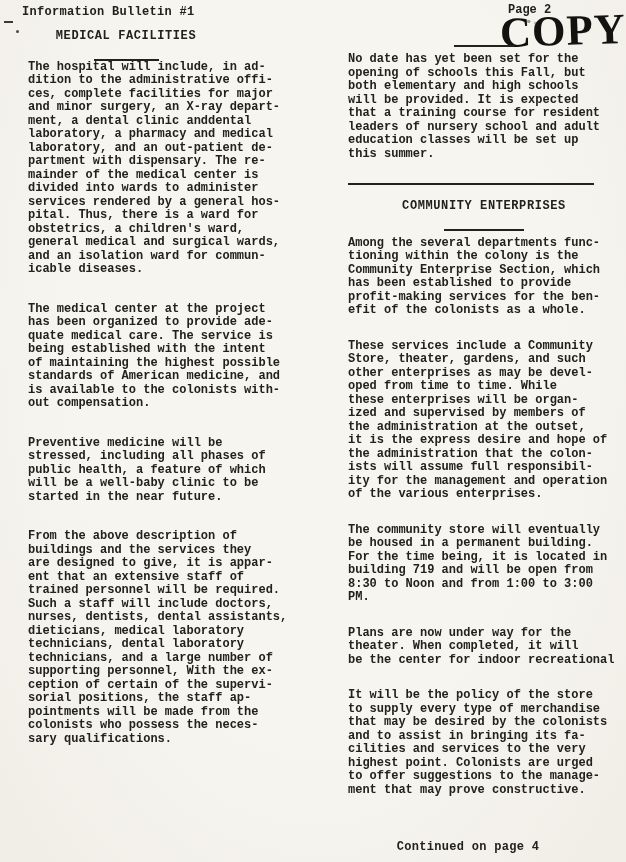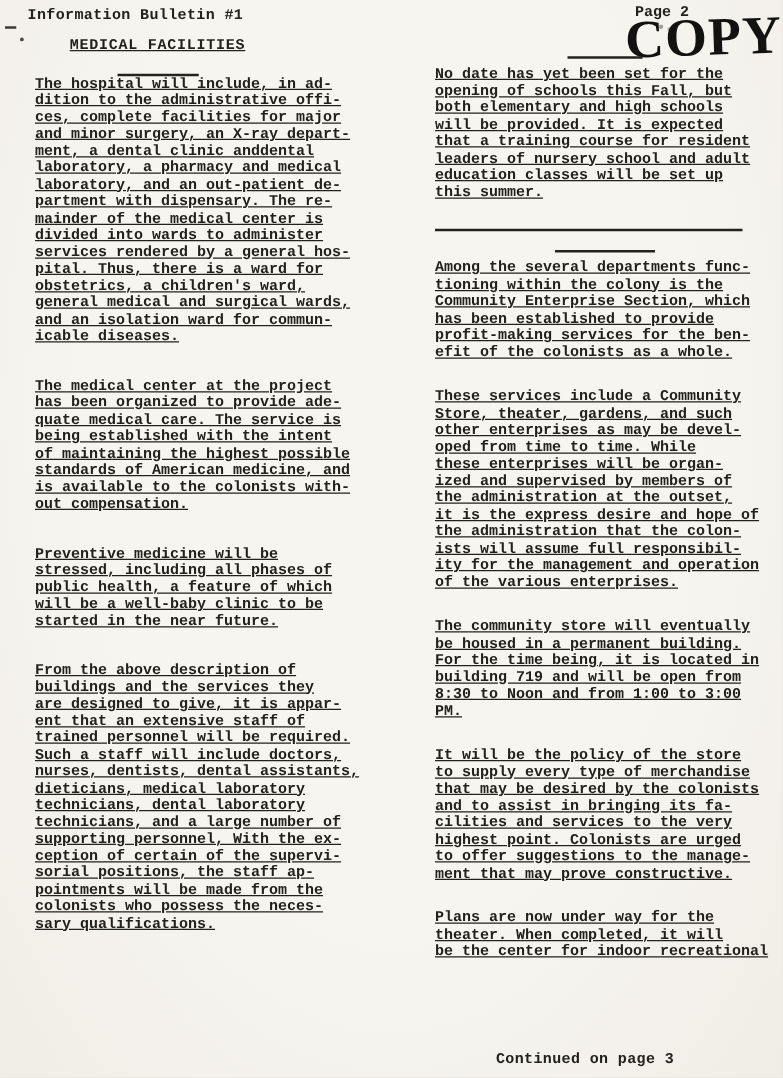--- a/index.html
+++ b/index.html
@@ -27,21 +27,21 @@
   .stamp-smudge{
     position:absolute;left:521px;top:16px;width:26px;height:18px;
     background:
       radial-gradient(circle at 30% 30%, rgba(60,58,52,.45) 0 1.5px, transparent 2px),
       radial-gradient(circle at 70% 70%, rgba(60,58,52,.4) 0 1.5px, transparent 2px),
       radial-gradient(circle at 55% 40%, rgba(60,58,52,.3) 0 1px, transparent 2px);
   }
   .edge-mark{position:absolute;left:4px;top:21px;width:9px;height:2px;background:#3a3936;}
   .edge-dot{position:absolute;left:16px;top:30px;width:3px;height:3px;border-radius:50%;background:#4a4843;}
 
-  .col{position:absolute;top:30px;text-decoration:underline;}
+  .col{position:absolute;top:30px;}
   .col-left{left:28px;width:268px;}
   .col-right{left:348px;width:272px;}
 
   .sec-head{text-align:center;letter-spacing:.6px;white-space:nowrap;}
   .shift-left{transform:translateX(-36px);}
   .head-rule{border:0;border-top:2px solid #23221f;margin:15px auto 0;}
   .w65{width:65px;}
   .w60{width:60px;}
   .w80{width:80px;}
   .para{white-space:pre-line;margin:0;}
@@ -125,20 +125,21 @@
 both elementary and high schools
 will be provided.  It is expected
 that a training course for resident
 leaders of nursery school and adult
 education classes will be set up
 this summer.</p>
 
     <hr class="long-rule">
 
     <div>
+      <div class="sec-head">COMMUNITY ENTERPRISES</div>
       <hr class="head-rule w80">
     </div>
     <p class="para first-para">Among the several departments func-
 tioning within the colony is the
 Community Enterprise Section, which
 has been established to provide
 profit-making services for the ben-
 efit of the colonists as a whole.</p>
     <p class="para">These services include a Community
 Store, theater, gardens, and such
@@ -151,28 +152,28 @@
 the administration that the colon-
 ists will assume full responsibil-
 ity for the management and operation
 of the various enterprises.</p>
     <p class="para">The community store will eventually
 be housed in a permanent building.
 For the time being, it is located in
 building 719 and will be open from
 8:30 to Noon and from 1:00 to 3:00
 PM.</p>
+    <p class="para">Plans are now under way for the
+theater.  When completed, it will
+be the center for indoor recreational</p>
     <p class="para">It will be the policy of the store
 to supply every type of merchandise
 that may be desired by the colonists
 and to assist in bringing its fa-
 cilities and services to the very
 highest point.  Colonists are urged
 to offer suggestions to the manage-
 ment that may prove constructive.</p>
-    <p class="para">Plans are now under way for the
-theater.  When completed, it will
-be the center for indoor recreational</p>
   </div>
 
-  <div class="continued">Continued on page 3</div>
+  <div class="continued">Continued on page 4</div>
 
 </div>
 
 </body></html>

